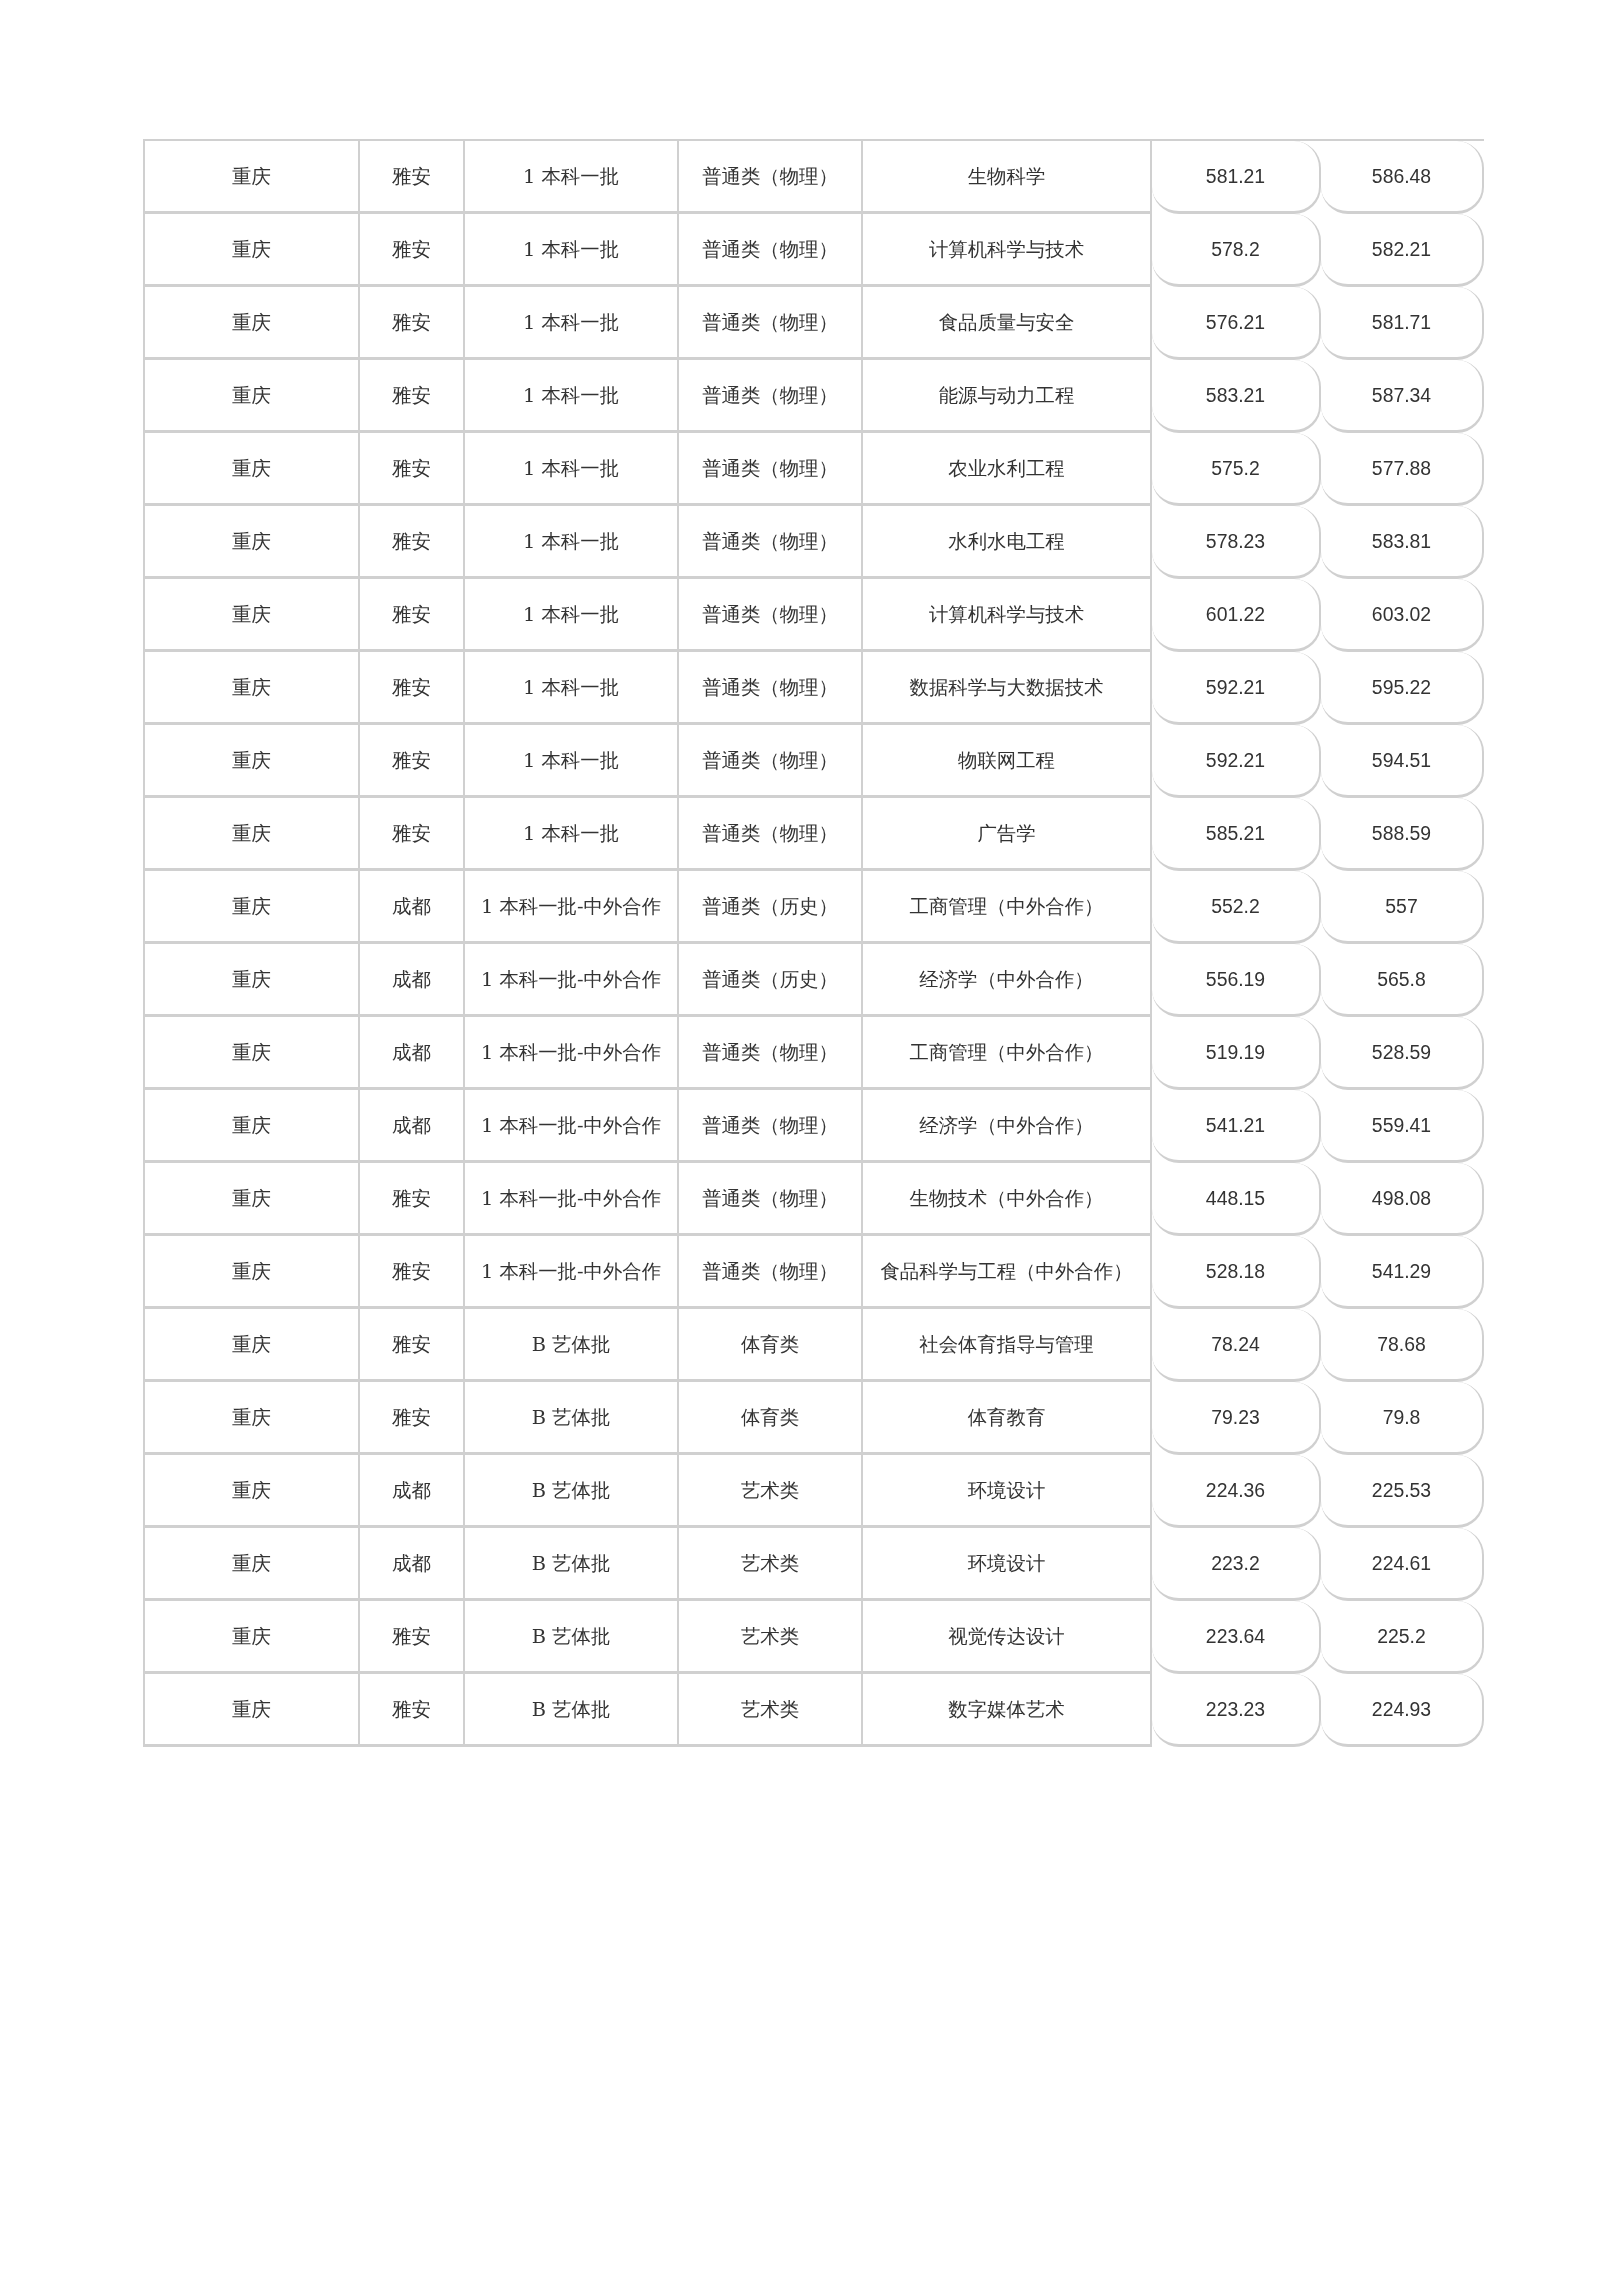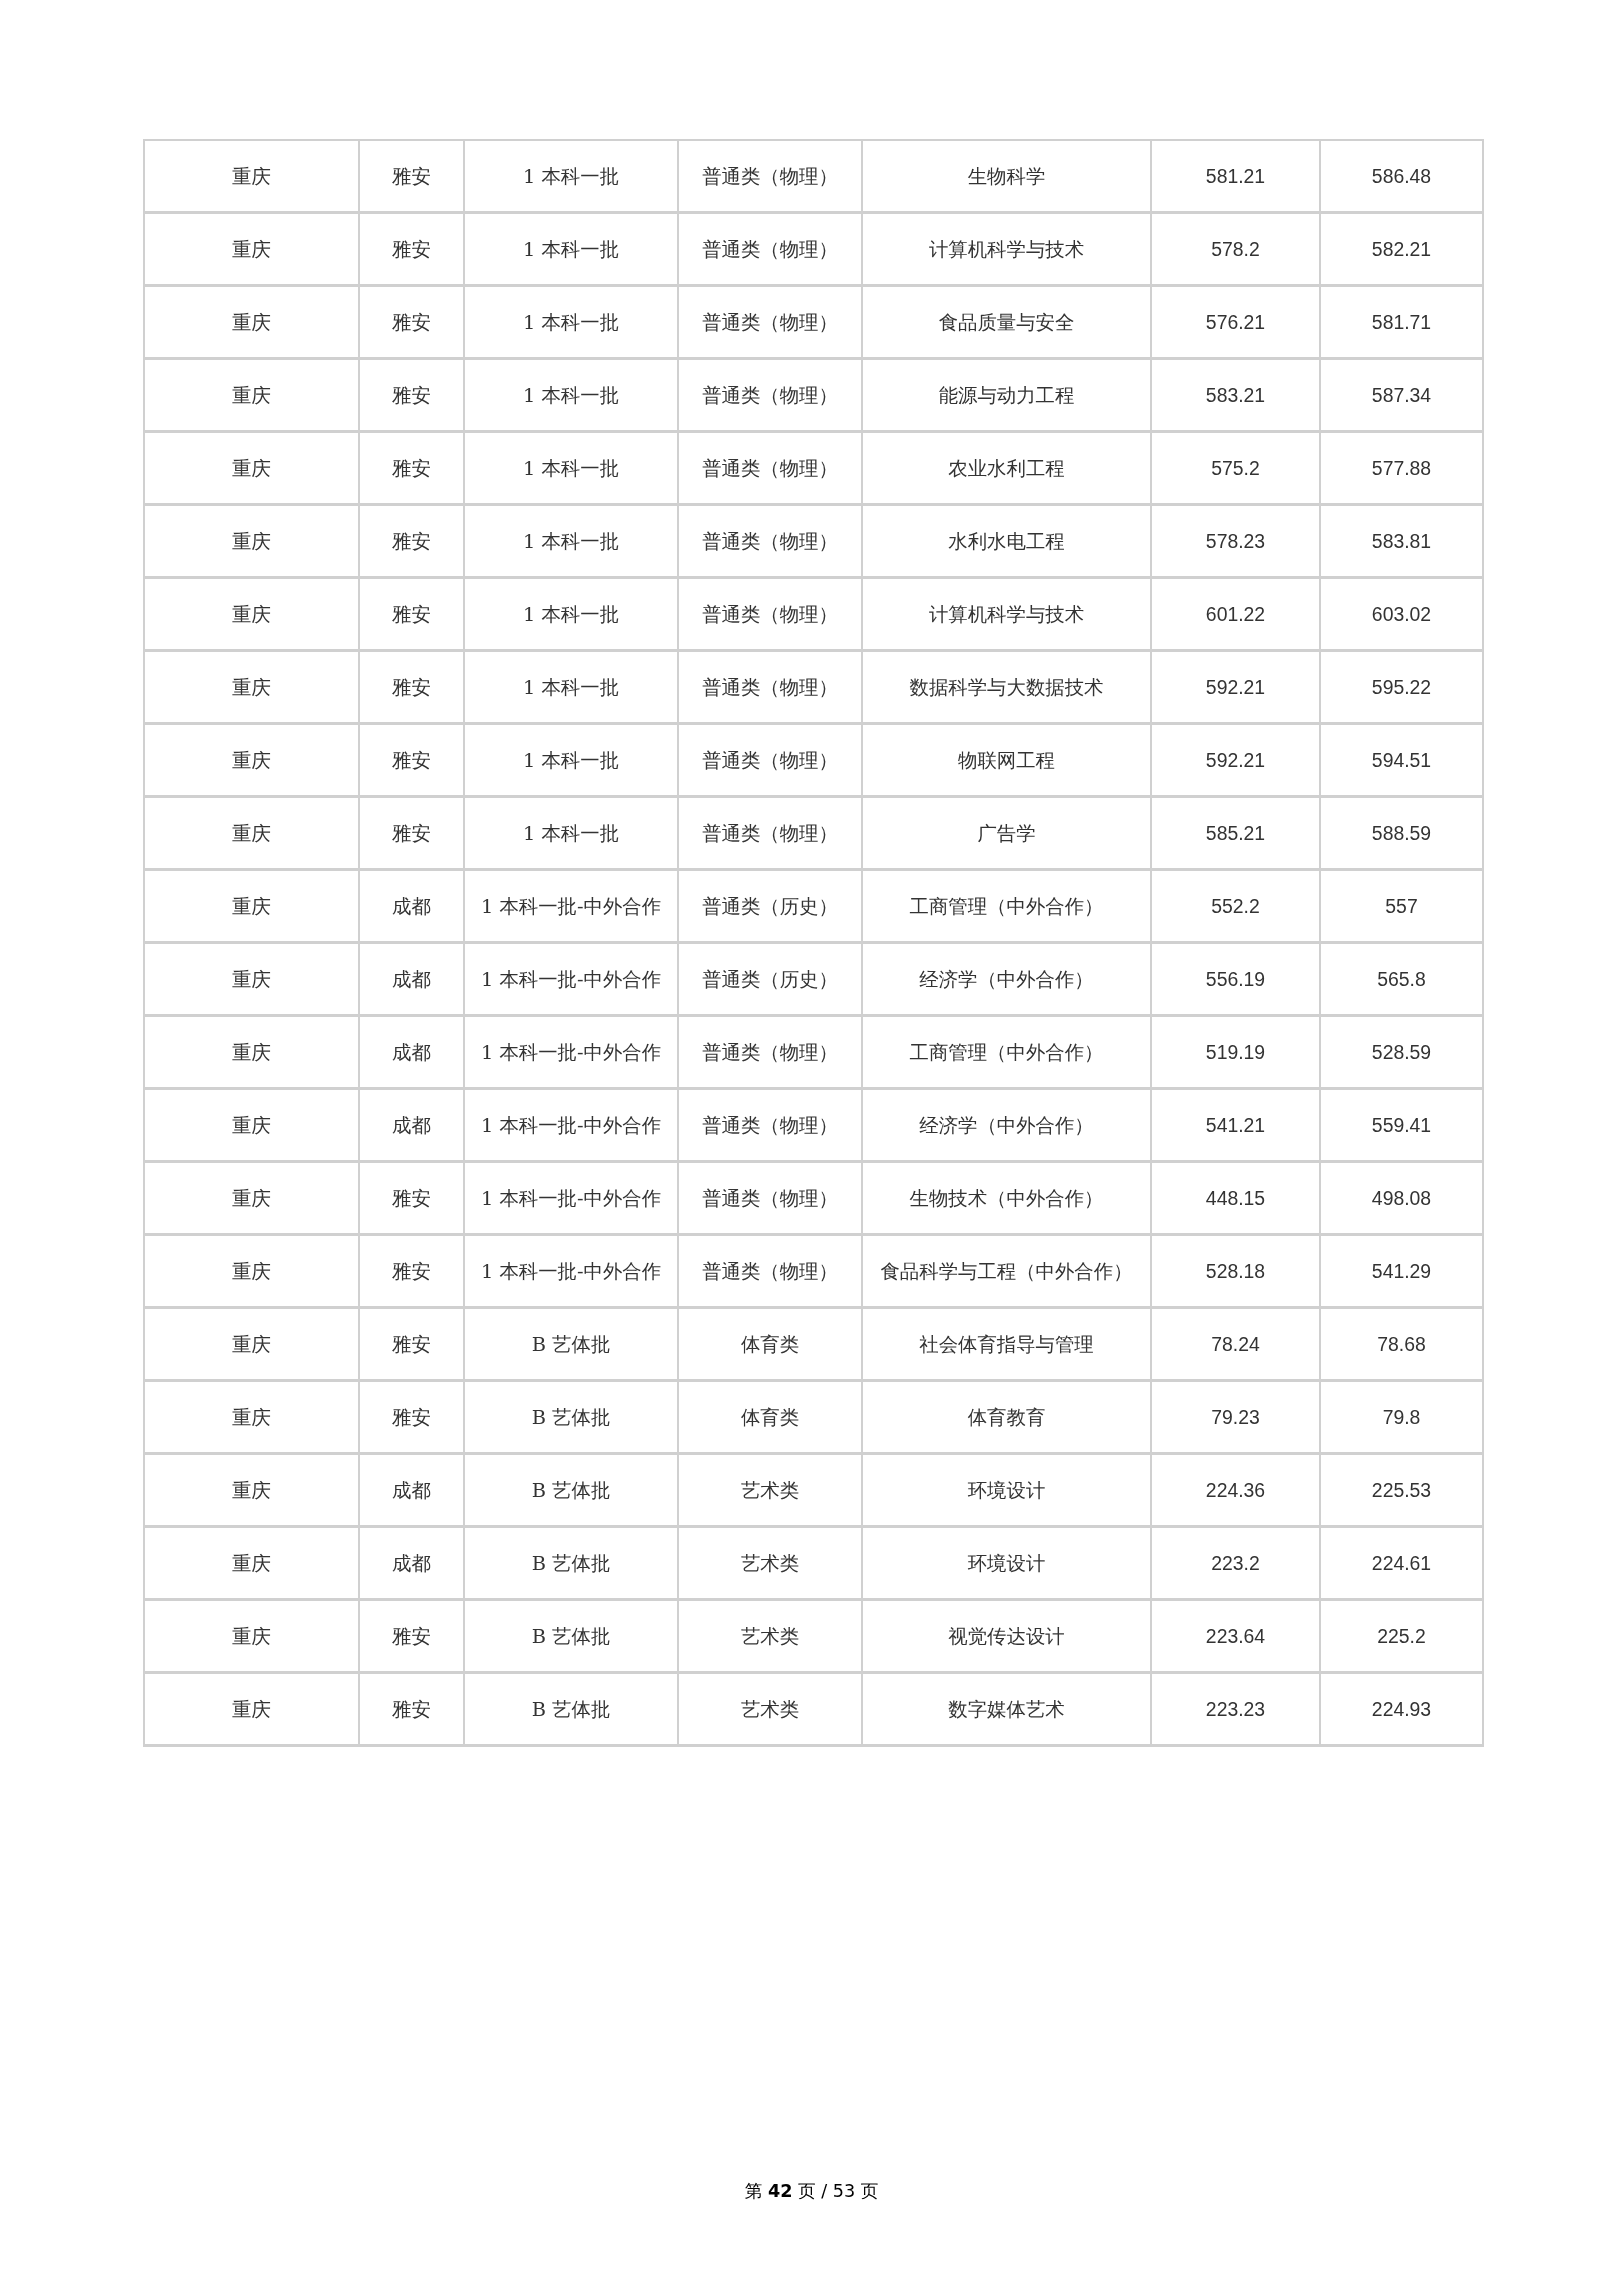--- a/index.html
+++ b/index.html
@@ -5,21 +5,21 @@
   html, body { margin: 0; padding: 0; background: #ffffff; }
   body { width: 1623px; height: 2295px; position: relative; overflow: hidden;
          font-family: "DejaVu Serif", "Liberation Serif", serif; color: #333333; }
   .page { position: absolute; left: 0; top: 0; width: 1623px; height: 2295px; }
   table.scores { position: absolute; left: 143px; top: 139px; width: 1339px;
                  border-collapse: separate; border-spacing: 0; table-layout: fixed;
                  border-top: 2.8px solid #d0d0d0; border-left: 2.8px solid #d0d0d0; }
   table.scores td { height: 70px; border-right: 2.8px solid #d0d0d0; border-bottom: 3.7px solid #d0d0d0;
                     text-align: center; vertical-align: middle; font-size: 19.4px; padding: 0;
                     white-space: nowrap; overflow: hidden; }
-  td.num { font-family: "Liberation Sans", "DejaVu Sans", sans-serif; font-size: 20.4px; }
+  td.num { font-family: "Liberation Sans", "DejaVu Sans", sans-serif; font-size: 20.4px; border-radius: 27px; }
   .footer { position: absolute; top: 2179px; left: 0; width: 1623px; text-align: center;
             font-family: "DejaVu Sans", sans-serif; font-size: 17.6px; color: #000; }
   .footer b { font-weight: bold; }
 </style>
 </head>
 <body>
 
 <div class="page">
   <table class="scores">
     <colgroup>
@@ -226,21 +226,14 @@
           <td>雅安</td>
           <td class="batch">B 艺体批</td>
           <td>艺术类</td>
           <td>数字媒体艺术</td>
           <td class="num">223.23</td>
           <td class="num">224.93</td>
         </tr>
       </tbody>
   </table>
 
-  <div class="footer">
-    <span>第</span>
-    <b>42</b>
-    <span>页  /</span>
-    <span>53</span>
-    <span>页</span>
-  </div>
 </div>
 
 
 </body></html>

